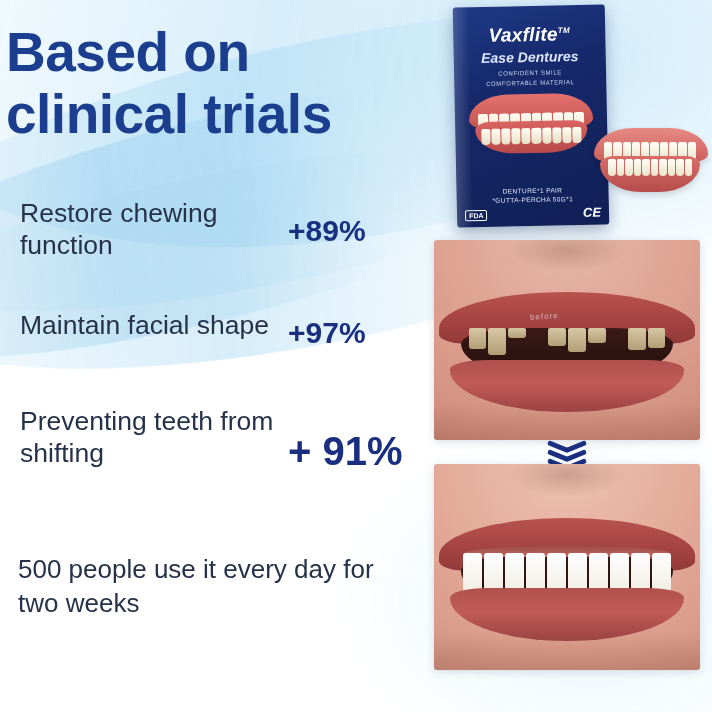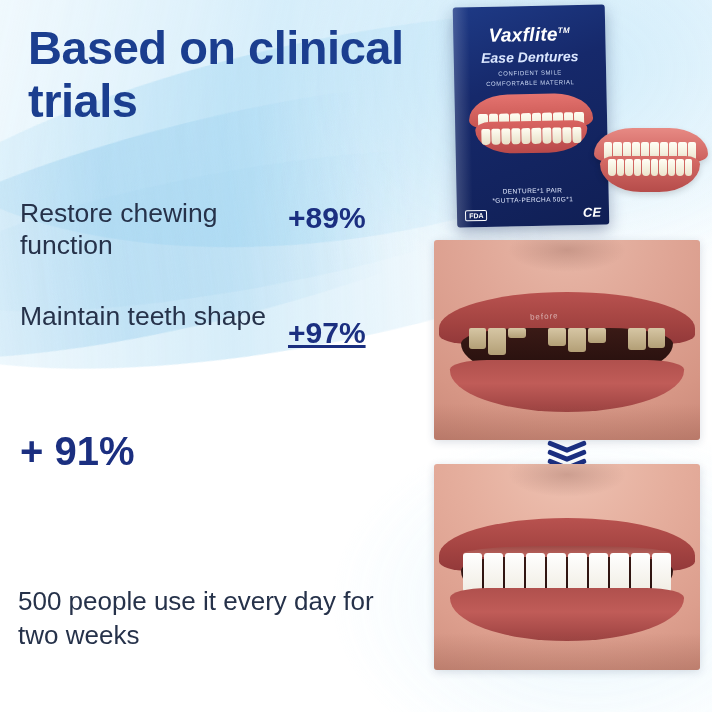--- a/index.html
+++ b/index.html
@@ -49,32 +49,32 @@
     right:-140px;top:-140px;width:560px;height:420px;
     background:radial-gradient(closest-side,rgba(176,223,247,.55),rgba(255,255,255,0));
   }
   .sw6{
     left:330px;top:420px;width:520px;height:360px;
     background:radial-gradient(closest-side,rgba(200,234,250,.45),rgba(255,255,255,0));
   }
 
   
   .headline{
-    position:absolute;left:28px;top:22px;width:430px;
+    position:absolute;left:6px;top:22px;width:430px;
     color:#1b3e8f;
-    font-size:47px;
+    font-size:55px;
     line-height:1.12;
     font-weight:700;
     letter-spacing:-0.5px;
   }
 
   
   .benefit{
     position:absolute;left:20px;width:400px;
-    display:flex;align-items:flex-start;
+    display:flex;align-items:center;
   }
   .benefit .txt{
     color:#26324a;
     font-size:26.5px;
     line-height:1.22;
     width:268px;
     font-weight:400;
   }
   .benefit .pct{
     color:#1b2f80;
@@ -83,35 +83,35 @@
     white-space:nowrap;
     padding-top:3px;
   }
   .b1{top:197px;}
   .b2{top:300px;}
   .b3{top:400px;}
   .b1 .pct{font-size:30px;}
   .b2 .pct{font-size:30px;}
   .b3 .pct{font-size:40px;padding-top:29px;}
   .b3 .txt{width:268px;}
-  .b2 .pct{padding-top:16px;text-decoration:underline;}
+  .b2 .pct{padding-top:16px;}
   .b1 .pct{padding-top:4px;}
 
   
   .opinion-bar{
     position:absolute;left:16px;top:524px;
     background:#1b2f80;
     color:#ffffff;
     font-size:25px;
     font-weight:600;
     padding:7px 16px 9px 14px;
     letter-spacing:0.2px;
   }
   .opinion-text{
-    position:absolute;left:18px;top:585px;width:400px;
+    position:absolute;left:18px;top:553px;width:400px;
     color:#26324a;font-size:26px;line-height:1.3;
   }
 
   
   .product{
     position:absolute;left:455px;top:6px;width:152px;height:220px;
     transform:rotate(-1.2deg);
   }
   .box{
     position:absolute;inset:0;
@@ -300,24 +300,25 @@
   <div class="swoosh sw4"></div>
   <div class="swoosh sw6"></div>
 
   <div class="headline">Based on clinical trials</div>
 
   <div class="benefit b1">
     <div class="txt">Restore chewing function</div>
     <div class="pct">+89%</div>
   </div>
   <div class="benefit b2">
-    <div class="txt">Maintain teeth shape</div>
+    <div class="txt">Maintain facial shape</div>
     <div class="pct">+97%</div>
   </div>
   <div class="benefit b3">
+    <div class="txt">Preventing teeth from shifting</div>
     <div class="pct">+ 91%</div>
   </div>
 
   <div class="opinion-text">500 people use it every day for two weeks</div>
 
   <div class="product">
     <div class="box">
       <div class="box-brand"><span>Vaxflite</span><sup>TM</sup></div>
       <div class="box-sub">Ease Dentures</div>
       <div class="box-line bl1">CONFIDENT SMILE</div>

